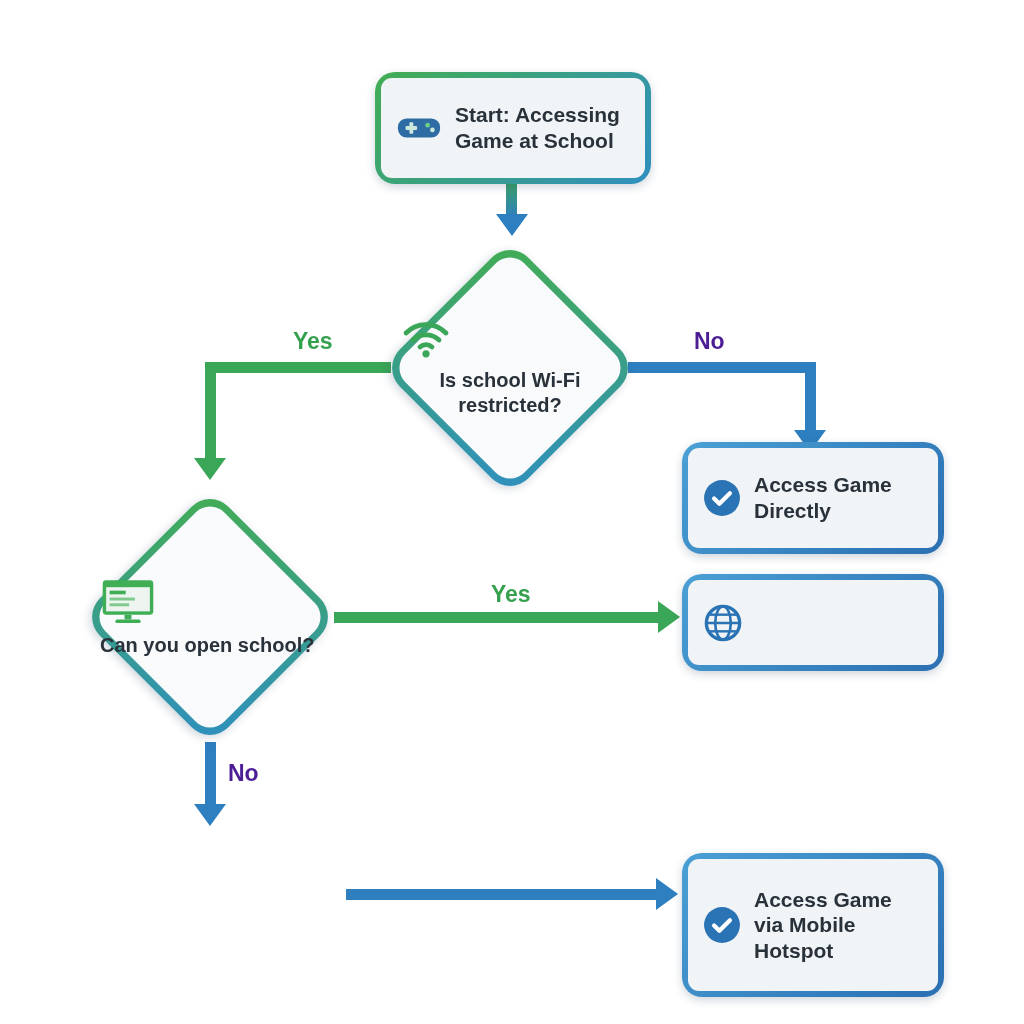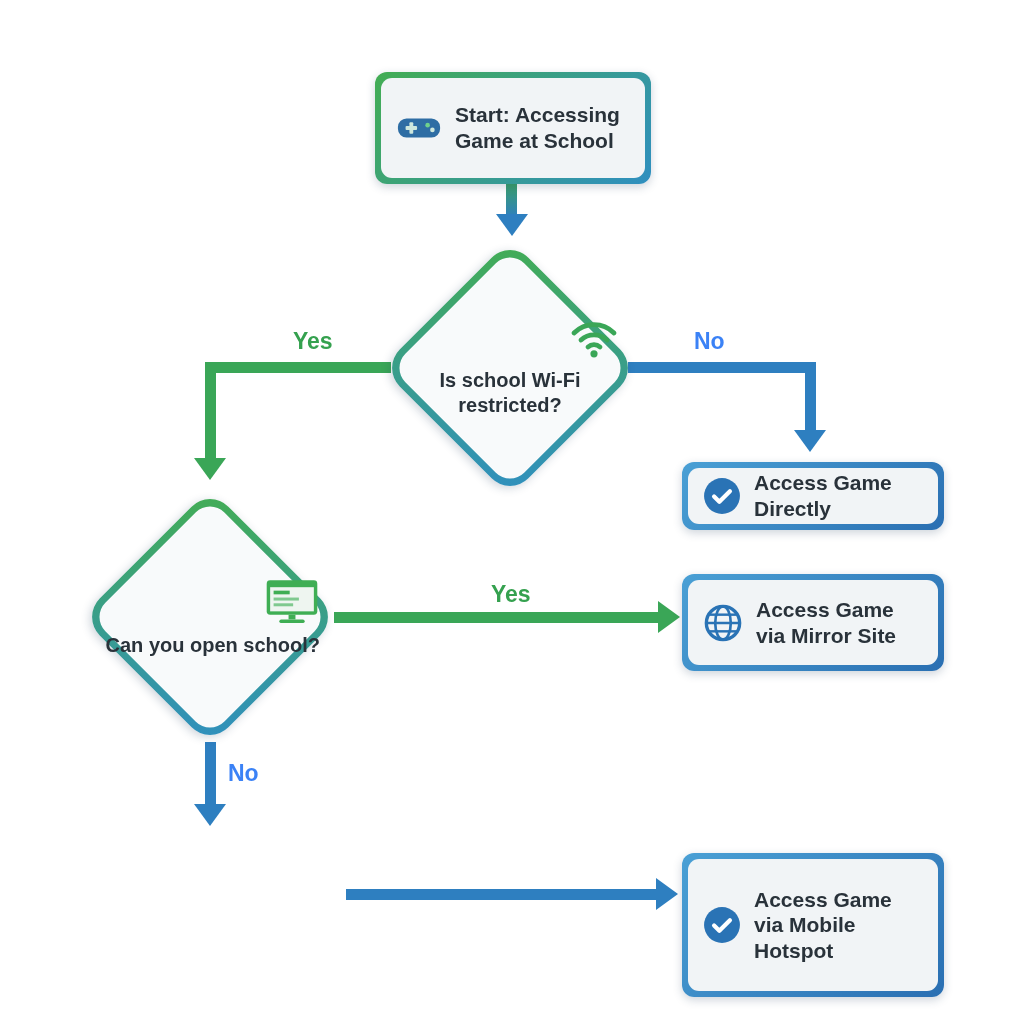--- a/index.html
+++ b/index.html
@@ -1,52 +1,52 @@
 <!DOCTYPE html>
 <html><head>
 <meta charset="utf-8">
 <style>
   html,body{margin:0;padding:0;background:#ffffff;}
   body{font-family:"Liberation Sans","DejaVu Sans",sans-serif;color:#29323a;}
   #canvas{position:relative;width:1024px;height:1024px;background:#ffffff;overflow:hidden;}
 
   
-  .node-outer{position:absolute;border-radius:12px;padding:6px;box-sizing:border-box;
+  .node-outer{position:absolute;border-radius:20px;padding:6px;box-sizing:border-box;
     display:flex;box-shadow:0 3px 10px rgba(30,60,90,.22);}
   .grad-green-blue{background:linear-gradient(135deg,#43ad53 0%,#2f8fc0 100%);}
   .grad-blue{background:linear-gradient(135deg,#4aa0d5 0%,#2a6fb2 100%);}
   .node-inner{flex:1;border-radius:11px;background:#f1f4f6;display:flex;align-items:center;
     gap:13px;padding:0 15px;box-sizing:border-box;}
   .node-label{font-size:21px;font-weight:700;line-height:1.22;}
 
   
   .diamond-wrap{position:absolute;width:182px;height:182px;transform:rotate(45deg);
     border-radius:26px;box-shadow:0 3px 10px rgba(30,60,90,.22);}
   .diamond-inner{position:absolute;inset:7px;border-radius:20px;background:#f8fafb;}
-  .diamond-content{position:absolute;display:flex;flex-direction:column;align-items:flex-end;
+  .diamond-content{position:absolute;display:flex;flex-direction:column;align-items:flex-start;
     justify-content:center;gap:9px;text-align:center;}
   .diamond-label{font-size:20px;font-weight:700;line-height:1.22;}
 
   
   .line{position:absolute;}
   .green-line{background:#3aa657;}
   .blue-line{background:#2e7fc0;}
   .teal-line{background:linear-gradient(180deg,#3aa06a,#2f7fc0);}
   .arrow-down{position:absolute;width:0;height:0;
     border-left:16px solid transparent;border-right:16px solid transparent;
     border-top:22px solid #2e7fc0;}
   .arrow-down.green{border-top-color:#3aa657;}
   .arrow-right{position:absolute;width:0;height:0;
     border-top:16px solid transparent;border-bottom:16px solid transparent;
     border-left:22px solid #2e7fc0;}
   .arrow-right.green{border-left-color:#3aa657;}
 
   .edge-label{position:absolute;font-size:23px;font-weight:700;}
   .lbl-green{color:#35a14f;}
-  .lbl-blue{color:#3b82f6;}
+  .lbl-blue{color:#4c1d95;}
 
   .icon{flex:0 0 auto;display:block;}
 </style>
 </head>
 <body>
 
 <div id="canvas">
 
   <div class="line teal-line" style="left:506px;top:184px;width:11px;height:34px;"></div>
   <div class="arrow-down" style="left:496px;top:214px;"></div>
@@ -108,40 +108,39 @@
       <rect x="5" y="8" width="38" height="21" fill="#eef5f0"></rect>
       <rect x="8" y="11" width="14" height="3.2" fill="#3fae54"></rect>
       <rect x="8" y="17" width="22" height="2.6" fill="#7fc98f"></rect>
       <rect x="8" y="22" width="17" height="2.6" fill="#7fc98f"></rect>
       <rect x="21" y="32" width="6" height="4" fill="#3fae54"></rect>
       <rect x="13" y="36" width="22" height="3.2" rx="1.6" fill="#3fae54"></rect>
     </svg>
     <span class="diamond-label">Can you open school?</span>
   </div>
 
-  <div class="node-outer grad-blue" style="left:682px;top:462px;width:262px;height:68px;">
+  <div class="node-outer grad-blue" style="left:682px;top:442px;width:262px;height:112px;">
     <div class="node-inner">
       <svg class="icon" width="38" height="38" viewBox="0 0 36 36">
         <circle cx="18" cy="18" r="17" fill="#2a73b5"></circle>
         <path d="M10.5 18.5 l5 5 l10 -10" stroke="#ffffff" stroke-width="4" fill="none" stroke-linecap="round" stroke-linejoin="round"></path>
       </svg>
       <span class="node-label">Access Game Directly</span>
     </div>
   </div>
 
   <div class="node-outer grad-blue" style="left:682px;top:574px;width:262px;height:97px;">
     <div class="node-inner">
       <svg class="icon" width="40" height="40" viewBox="0 0 36 36">
         <circle cx="18" cy="18" r="15" fill="none" stroke="#2a73b5" stroke-width="3"></circle>
         <ellipse cx="18" cy="18" rx="7" ry="15" fill="none" stroke="#2a73b5" stroke-width="2.4"></ellipse>
         <line x1="3.5" y1="18" x2="32.5" y2="18" stroke="#2a73b5" stroke-width="2.4"></line>
         <path d="M6 10.5 h24" stroke="#2a73b5" stroke-width="2.2" fill="none"></path>
         <path d="M6 25.5 h24" stroke="#2a73b5" stroke-width="2.2" fill="none"></path>
       </svg>
-      <span class="node-label">Access Game via Mirror Site</span>
     </div>
   </div>
 
 
   <div class="node-outer grad-blue" style="left:682px;top:833px;width:262px;height:144px;margin-top:20px;">
     <div class="node-inner">
       <svg class="icon" width="38" height="38" viewBox="0 0 36 36">
         <circle cx="18" cy="18" r="17" fill="#2a73b5"></circle>
         <path d="M10.5 18.5 l5 5 l10 -10" stroke="#ffffff" stroke-width="4" fill="none" stroke-linecap="round" stroke-linejoin="round"></path>
       </svg>

